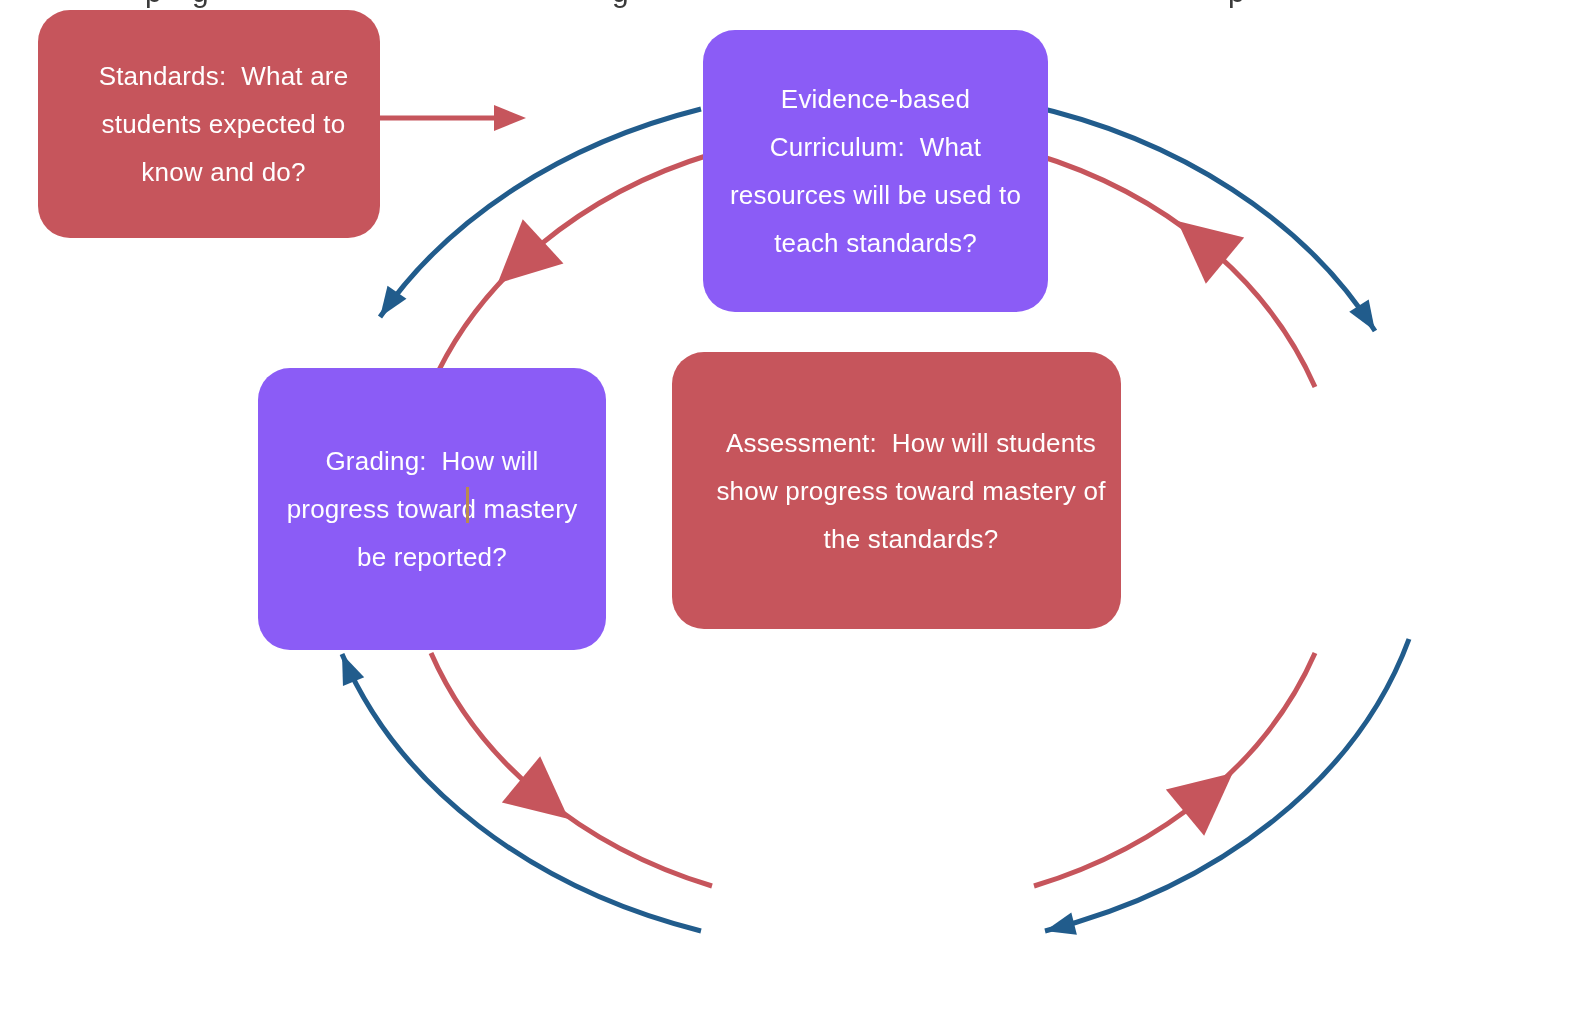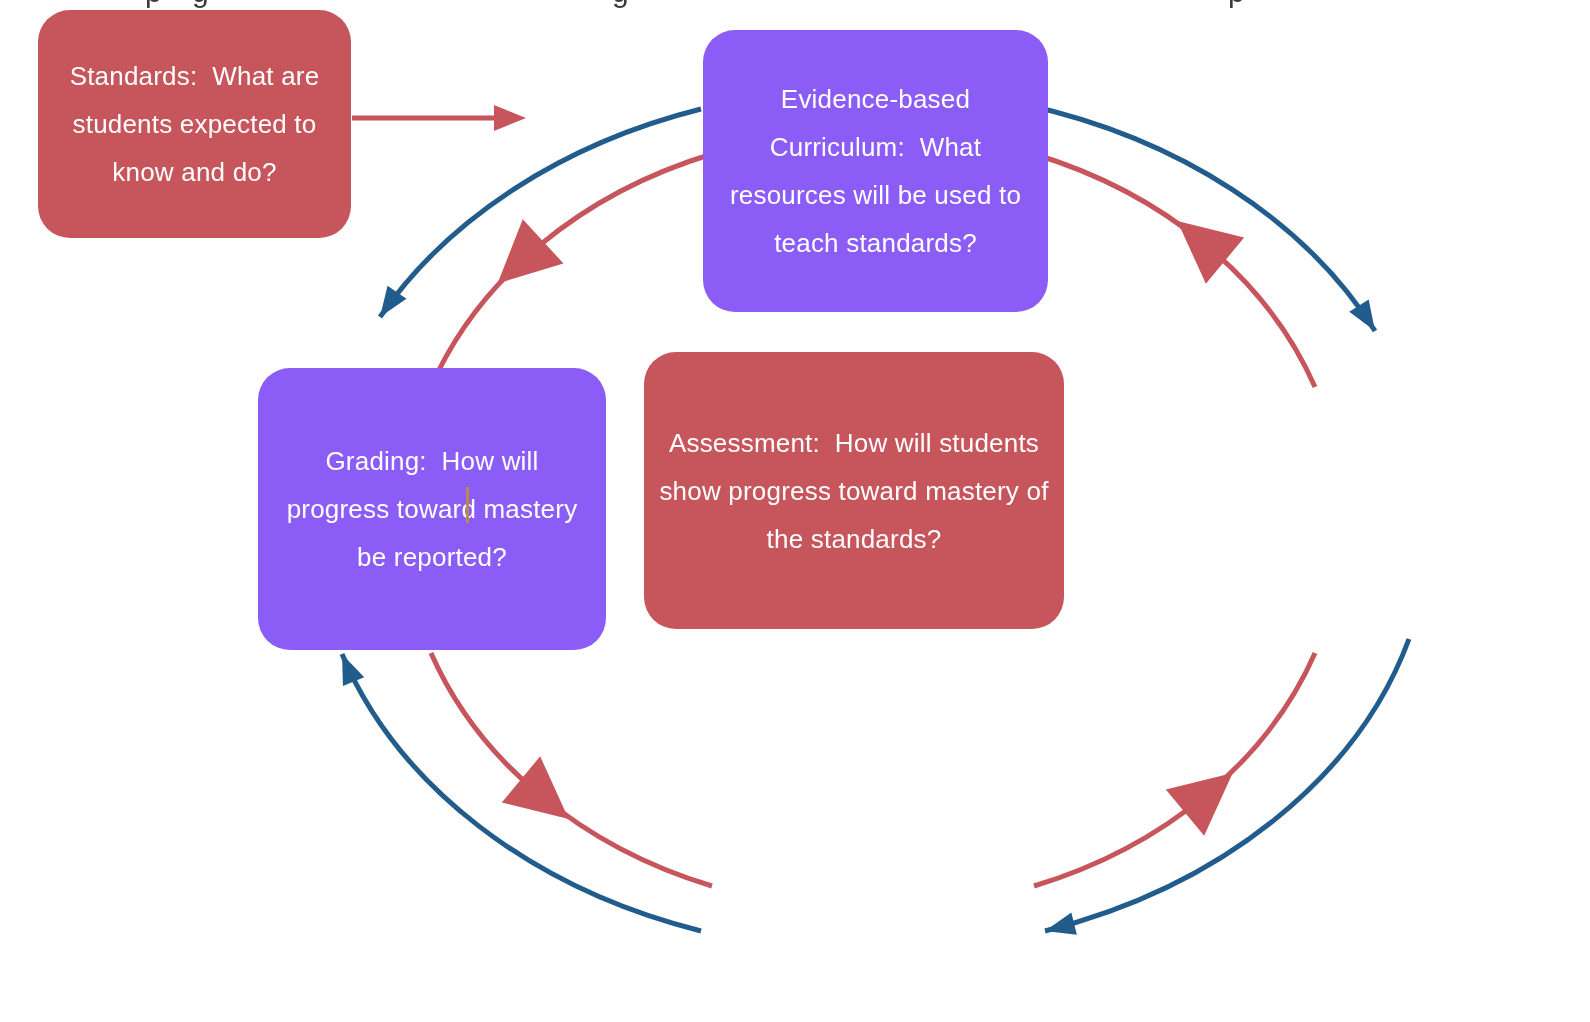--- a/index.html
+++ b/index.html
@@ -17,21 +17,21 @@
   .arc.r{stroke:#C6555C;}
   .head-b{fill:#215C8C;stroke:none;}
   .tri-r{fill:#C6555C;stroke:none;}
   .line-r{stroke:#C6555C;stroke-width:5px;}
 
   
   .box{position:absolute;display:flex;align-items:center;justify-content:center;
        text-align:center;color:#ffffff;font-size:26px;line-height:48px;
        border-radius:32px;z-index:2;letter-spacing:0.2px;}
   .box span{white-space:pre-wrap;display:block;width:100%;padding:0 10px;box-sizing:border-box;}
-  .box.red{background:#C6555C;}
+  .box.red{background:#C6555C;padding-left:29px;}
   .box.blue{background:#8b5cf6;text-align:center;}
 
   .caret{position:absolute;left:466px;top:487px;width:3px;height:36px;background:#B98B4E;z-index:3;}
 </style>
 </head>
 <body>
 
 <div class="canvas">
 
   <div class="top-crop">
@@ -78,21 +78,21 @@
   </div>
 
   <div class="box blue" style="left:703px;top:30px;width:345px;height:282px">
     <span>Evidence-based
 Curriculum:  What
 resources will be used to
 teach standards?</span>
   </div>
 
 
-  <div class="box red" style="left:644px;top:352px;width:420px;height:277px">
+  <div class="box red" style="left:672px;top:352px;width:420px;height:277px">
     <span>Assessment:  How will students
 show progress toward mastery of
 the standards?</span>
   </div>
 
   <div class="box blue" style="left:258px;top:368px;width:348px;height:282px">
     <span>Grading:  How will
 progress toward mastery
 be reported?</span>
   </div>

